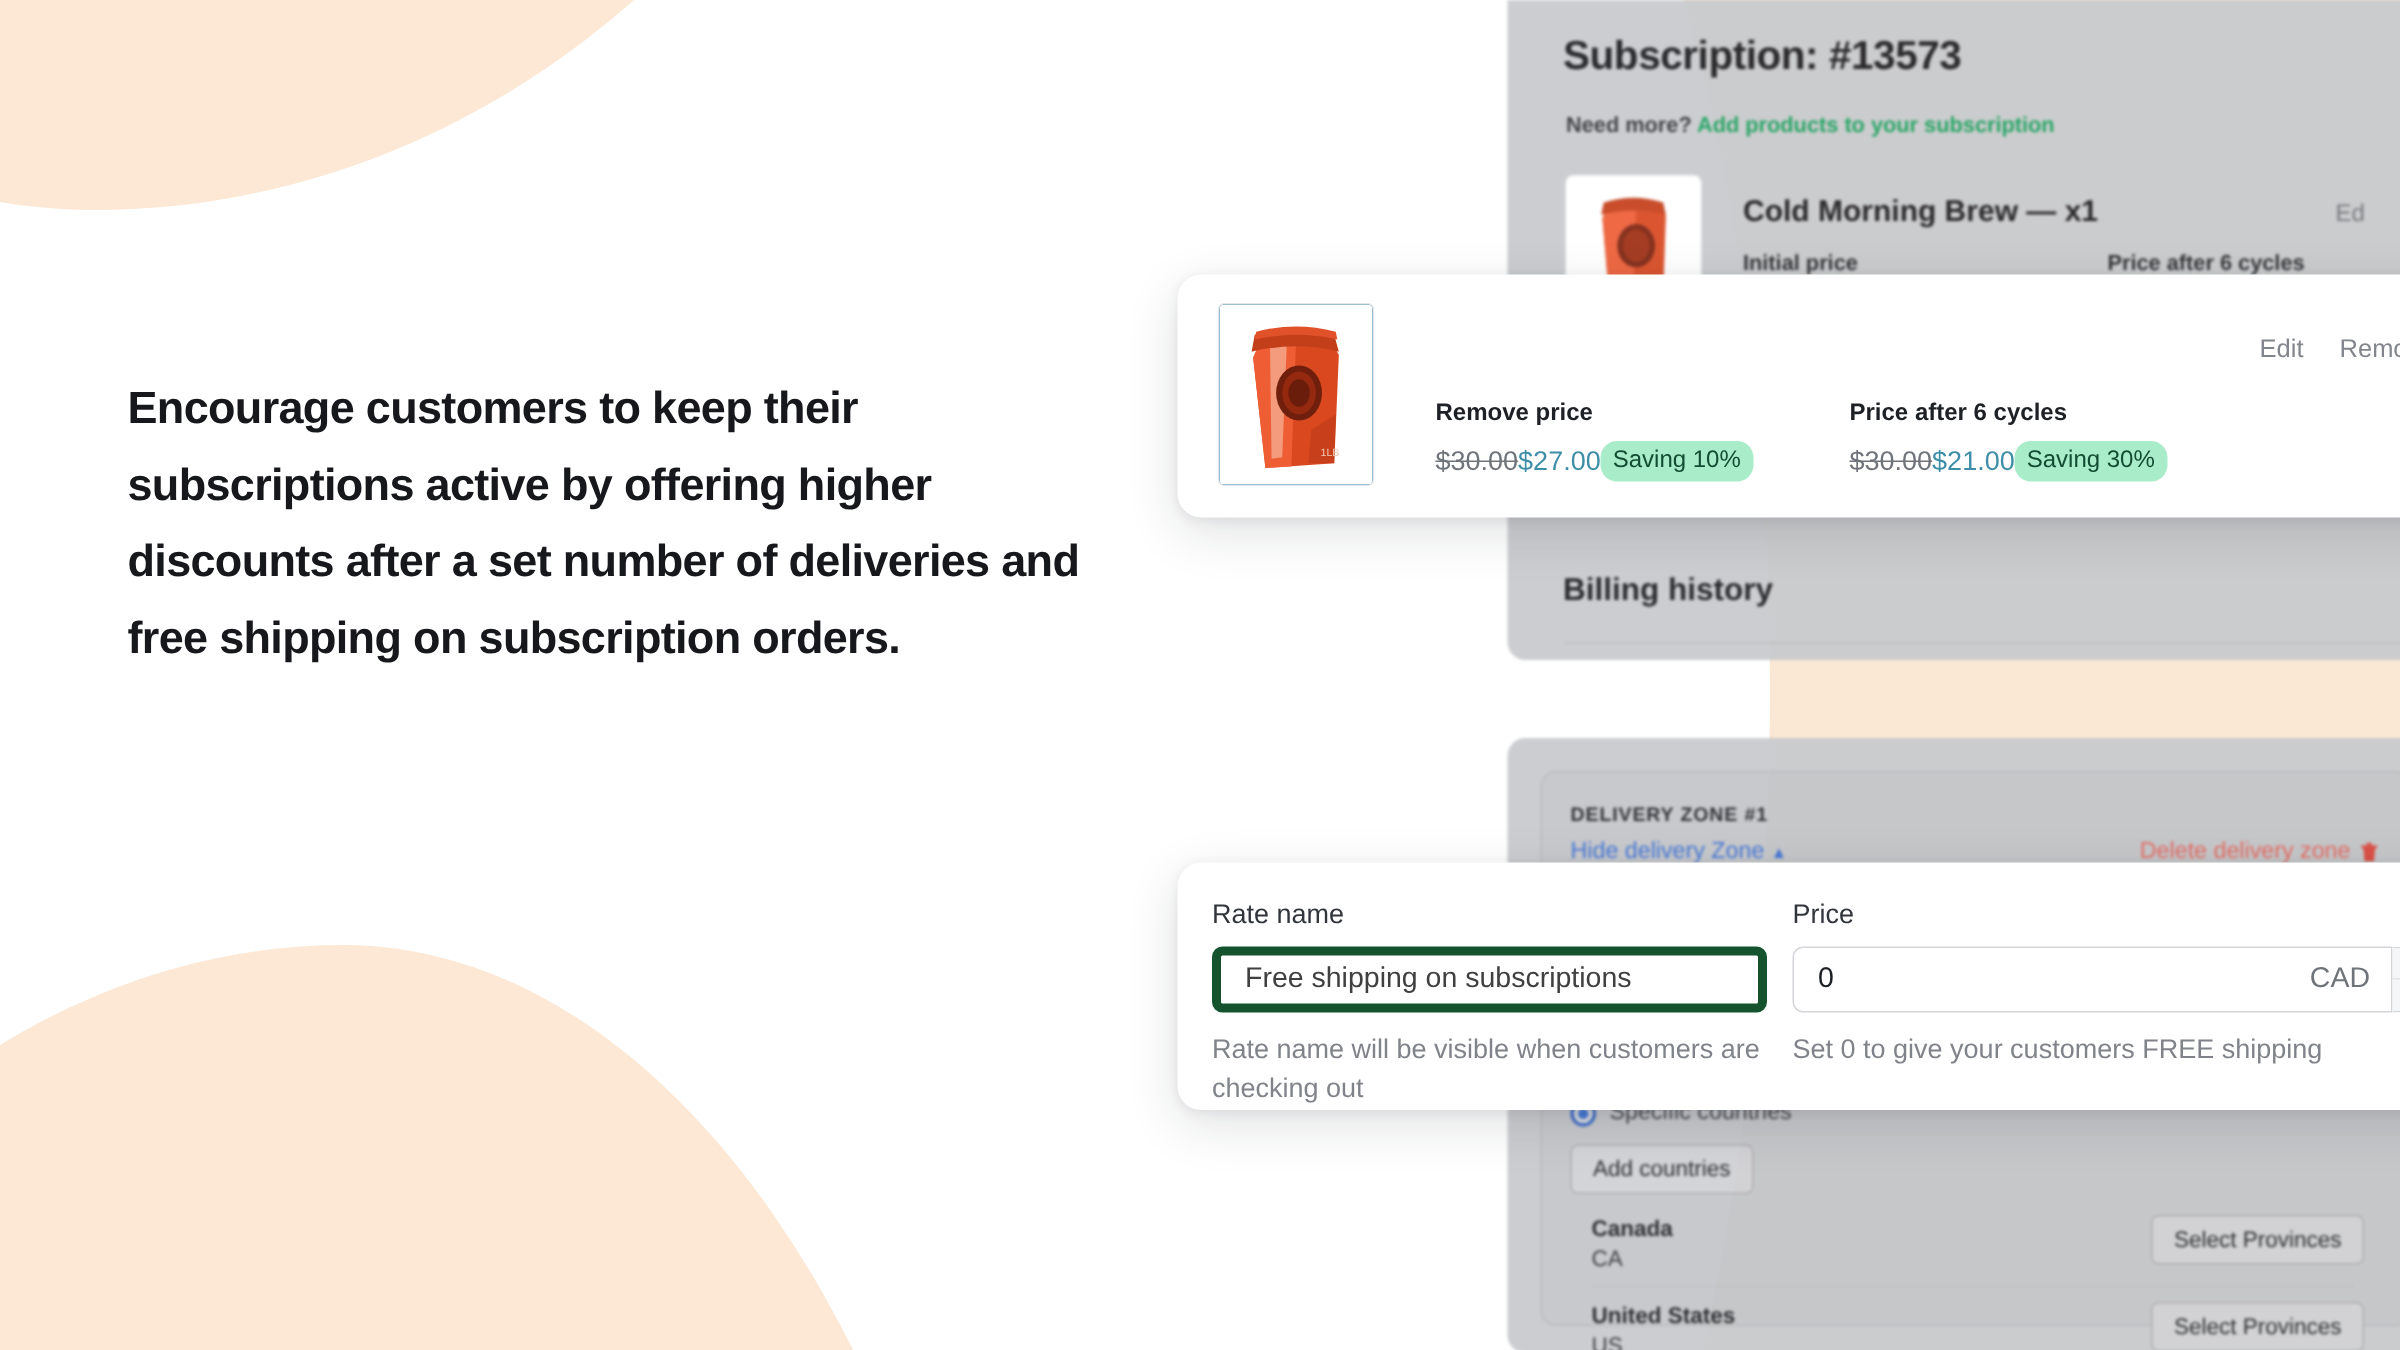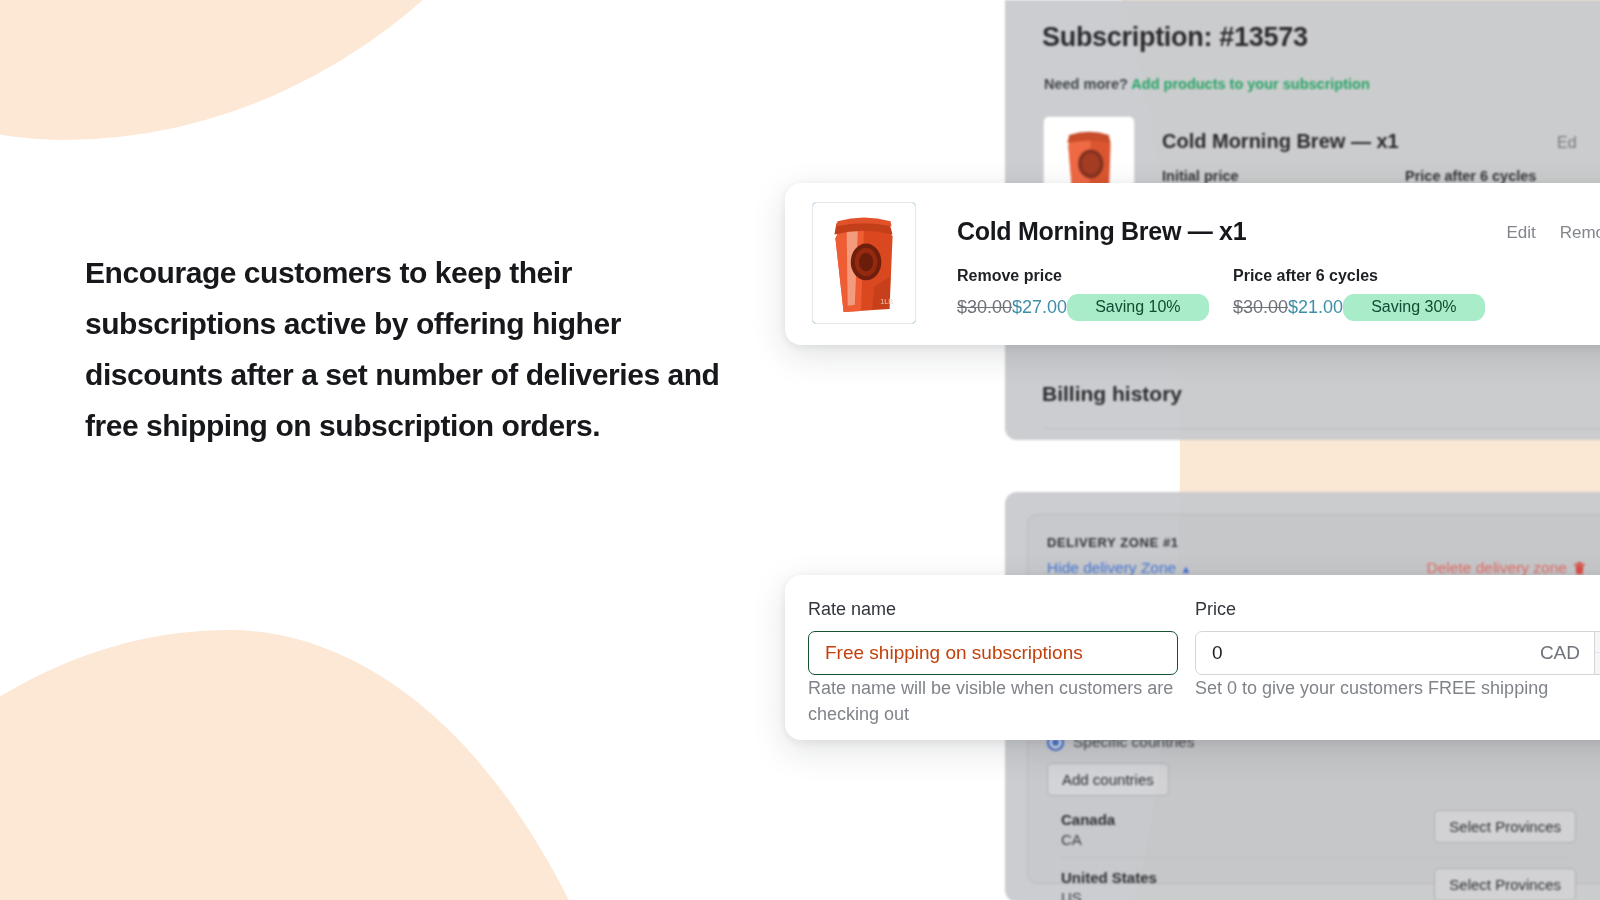--- a/index.html
+++ b/index.html
@@ -244,47 +244,48 @@
   .was {
     font-size: 18px; color: #6f737a;
     text-decoration: line-through;
   }
   .now { font-size: 18px; color: #3e8ea8; }
   .badge {
     background: #a9ecc9;
     color: #124c32;
     border-radius: 11px;
     font-size: 16px;
-    padding: 4px 28px 5px;
+    padding: 4px 8px 5px;
     line-height: 1.1;
   }
 
   .card-rate {
     left: 785px; top: 575px;
     width: 860px; height: 165px;
   }
   .rate-col { position: absolute; top: 24px; }
   .rate-col.a { left: 23px;  width: 370px; }
   .rate-col.b { left: 410px; width: 430px; }
   .rate-lbl {
     font-size: 18px; color: #32363c; margin-bottom: 11px;
   }
   .rate-input {
     height: 44px;
-    border: 1px solid #14532d;
+    border: 6px solid #14532d;
     border-radius: 7px;
     background: #fff;
     display: flex; align-items: center;
     padding: 0 16px;
     font-size: 19px;
-    color: #c2410c;
+    color: #404040;
     width: 100%;
     font-family: "Liberation Sans", sans-serif;
   }
   .rate-help {
+    margin-top: 11px;
     font-size: 18px;
     line-height: 1.45;
     color: #80848a;
   }
   .price-wrap { display: flex; align-items: stretch; }
   .price-field {
     flex: 1 1 auto;
     height: 44px;
     border: 1px solid #d3d5d9;
     border-radius: 7px 0 0 7px;
@@ -411,21 +412,20 @@
             <path d="M24 14 q26 -7 52 0 l1 5 q-27 -6 -54 0 Z" fill="#e2522a"></path>
             <ellipse cx="52" cy="54" rx="15" ry="18" fill="#701f0d"></ellipse>
             <ellipse cx="52" cy="54" rx="11" ry="14" fill="#94290f"></ellipse>
             <ellipse cx="52" cy="54" rx="7" ry="9" fill="#6b1d0c"></ellipse>
             <path d="M60 78 L76 68 L75 100 L58 100 Z" fill="#b83a17" opacity=".55"></path>
             <text x="66" y="95" font-size="7" fill="#f3c9b2" font-family="Liberation Sans, sans-serif">1LB</text>
           </svg>
         </div>
       </div>
 
-      <div class="prod-name">Cold Morning Brew — x1</div>
 
       <div class="prod-actions">
         <span>Edit</span>
         <span>Remove</span>
       </div>
 
       <div class="pricecol left">
         <div class="plabel">Remove price</div>
         <div class="pricerow">
           <span class="was">$30.00</span>

